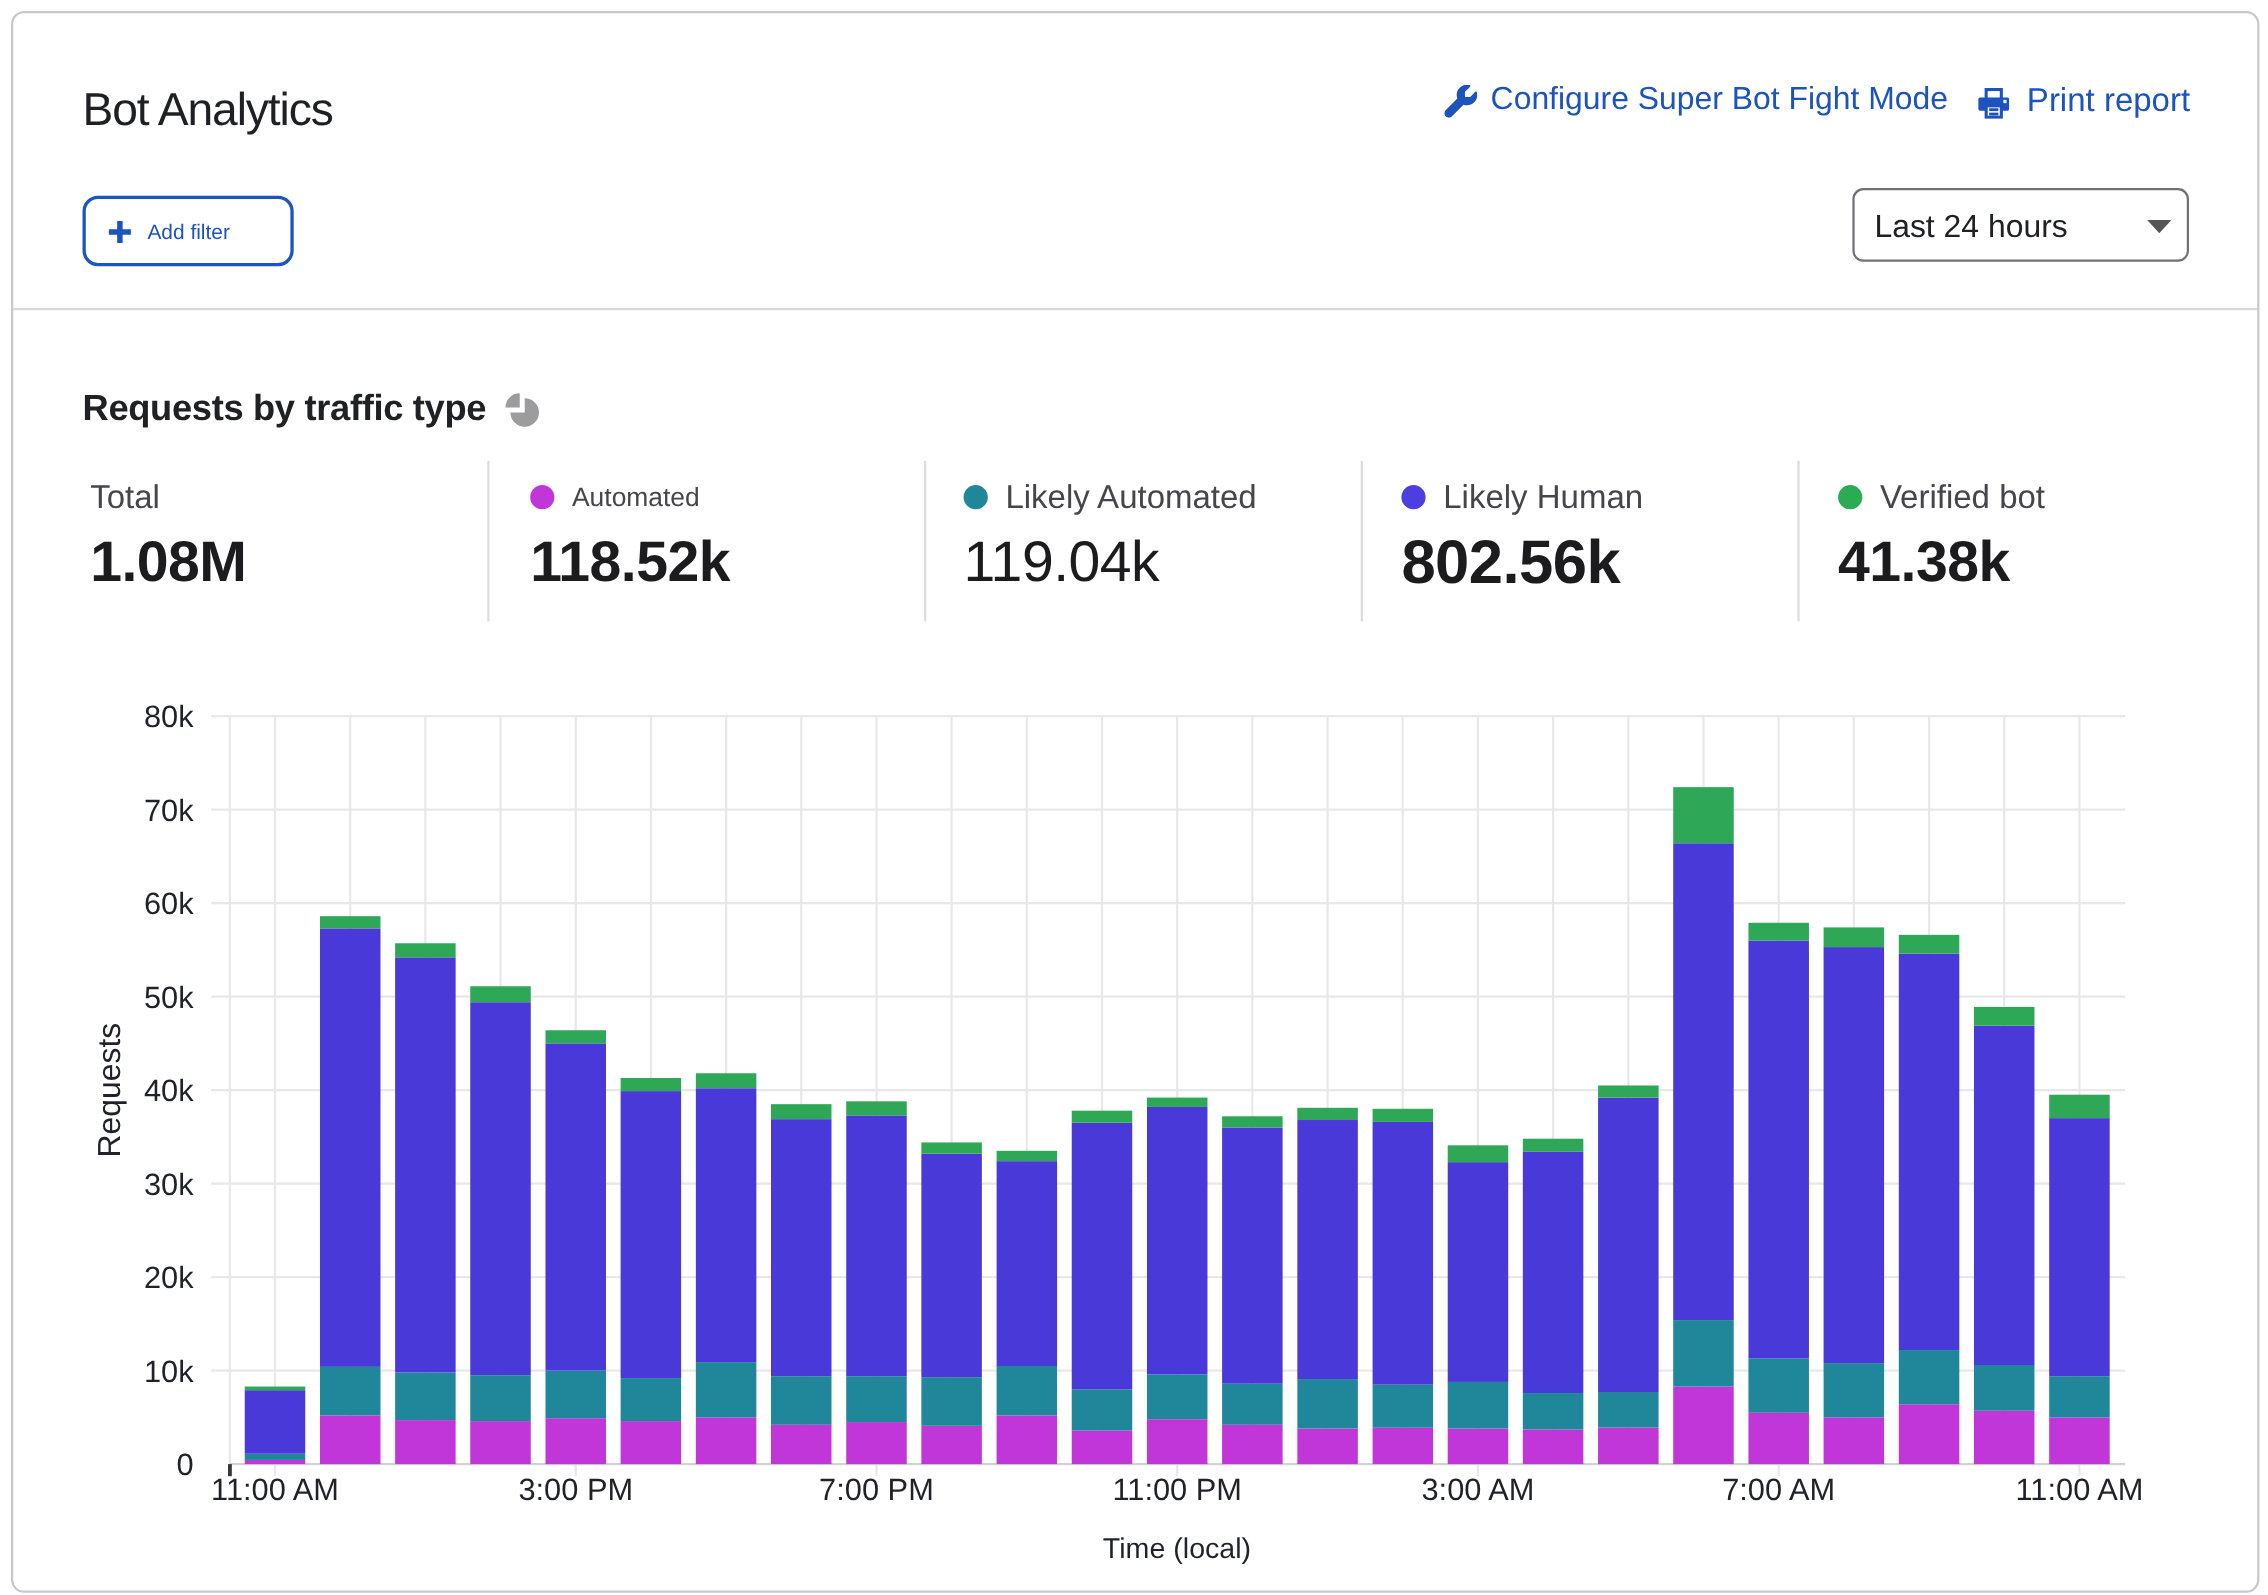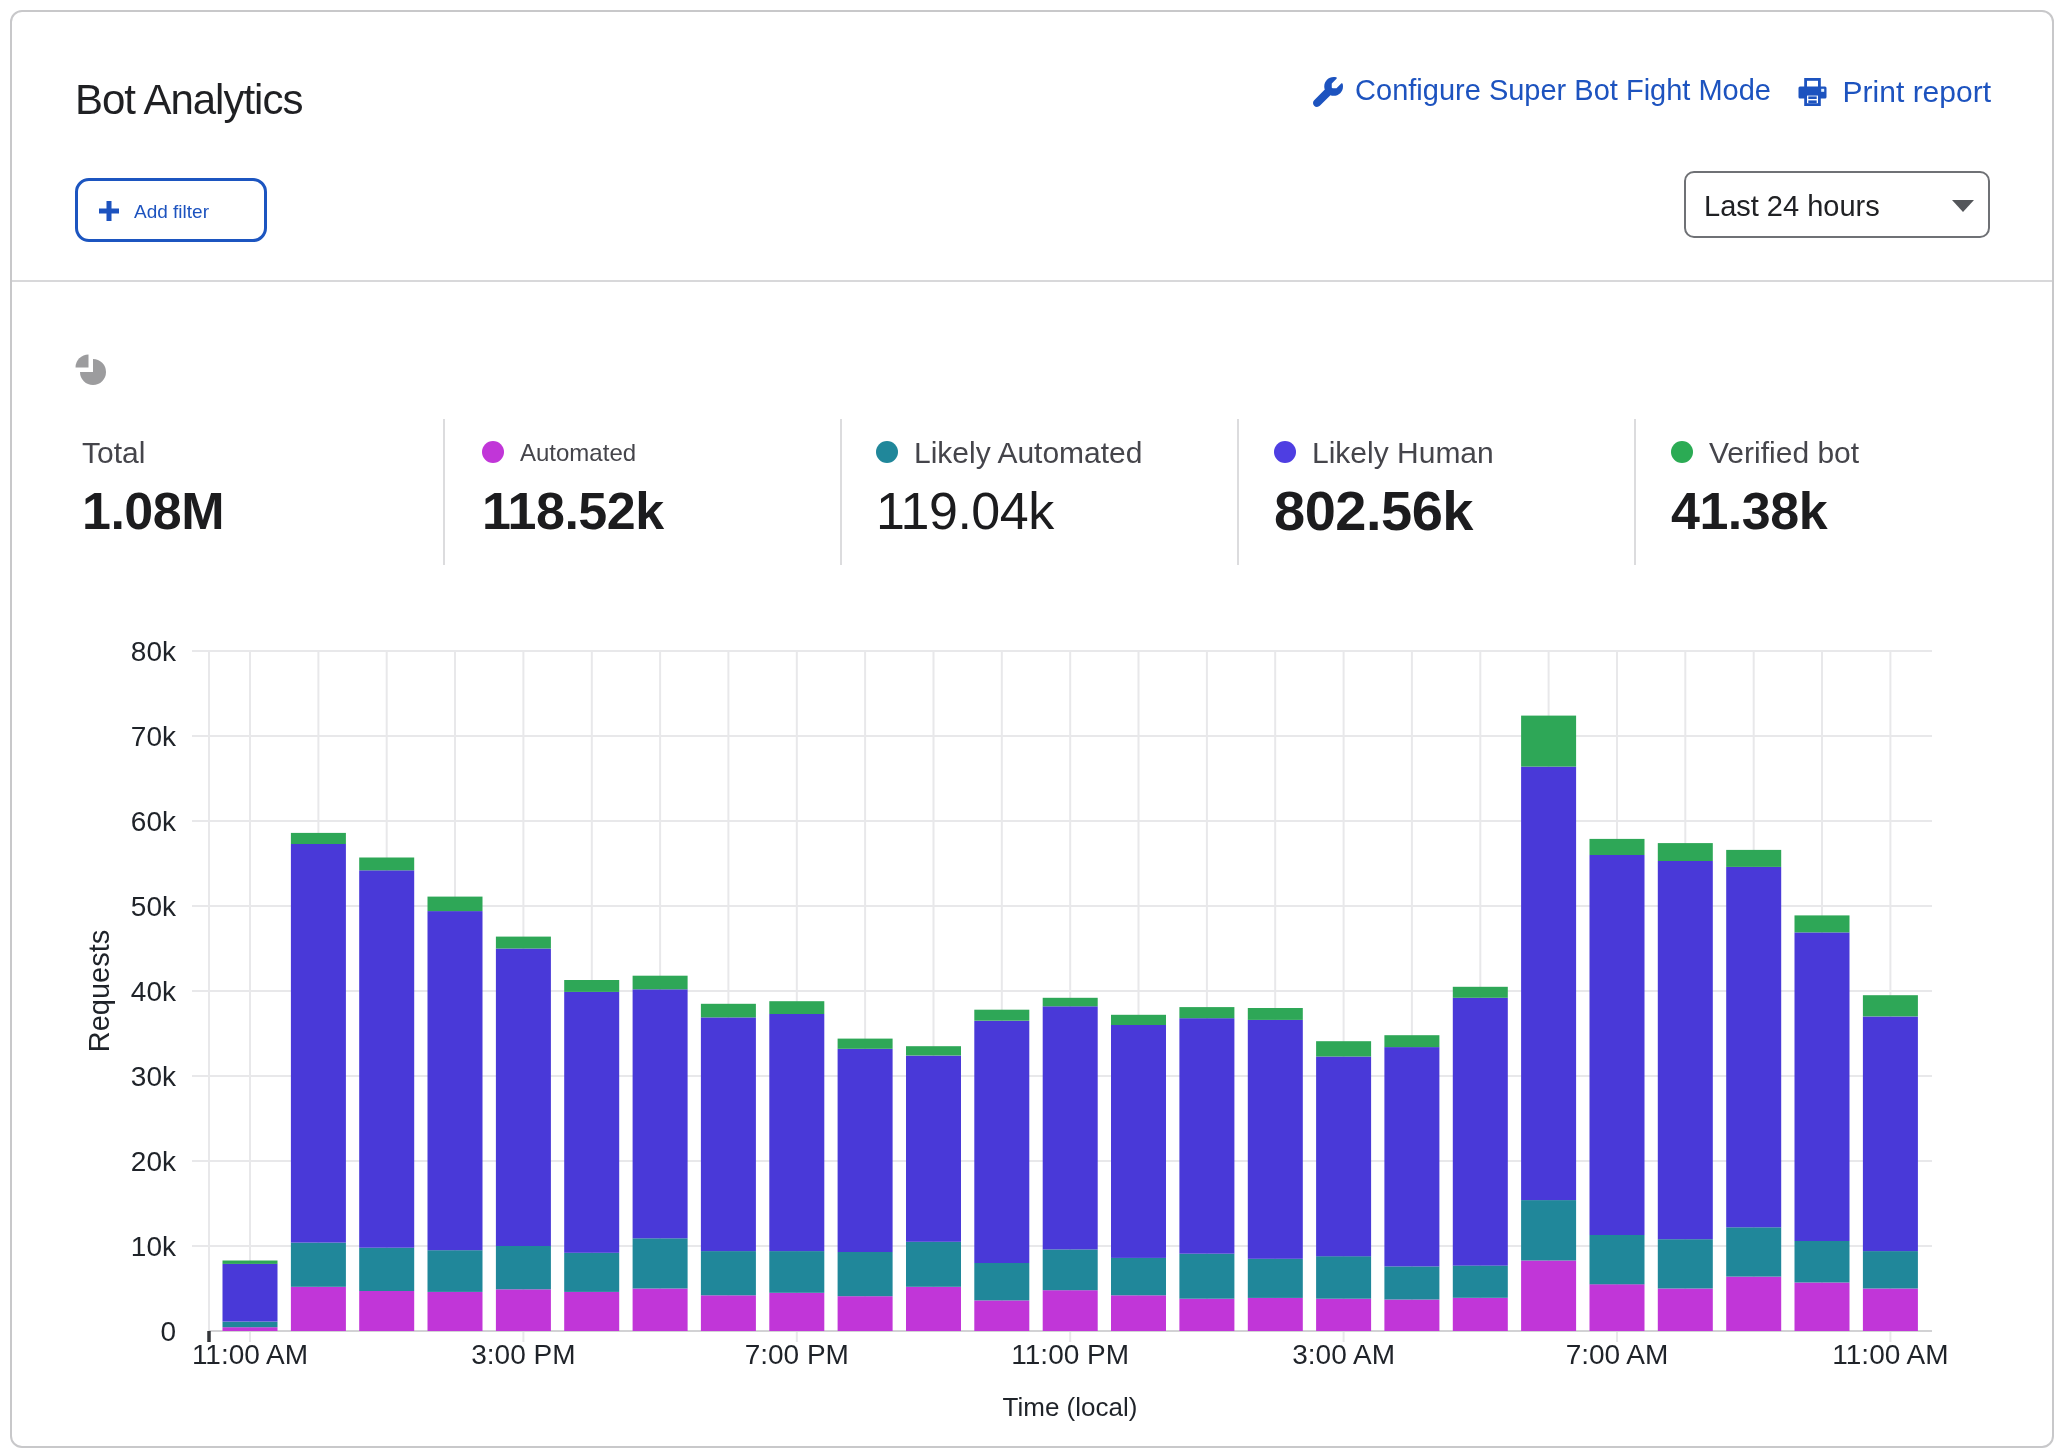--- a/index.html
+++ b/index.html
@@ -9,21 +9,21 @@
 <div class="abs" style="left:12px;top:280px;width:2040px;height:2px;background:#d8d8da"></div>
 
 <div class="abs" style="left:75px;top:78px;font-size:42px;font-weight:400;color:#1f2023;line-height:44px;letter-spacing:-1px">Bot Analytics</div>
 
 <div class="abs" style="right:291px;top:74px;display:flex;align-items:flex-end;gap:12px">
     <svg style="flex:none" width="30" height="30" viewBox="0 0 512 512">
       <path fill="#1d53bf" d="M352 320c88.4 0 160-71.6 160-160 0-15.3-2.2-30.1-6.2-44.2-3.1-10.8-16.4-13.2-24.3-5.3l-76.8 76.8c-3 3-7.1 4.7-11.3 4.7H336c-8.8 0-16-7.2-16-16v-57.4c0-4.2 1.7-8.3 4.7-11.3l76.8-76.8c7.9-7.9 5.4-21.2-5.3-24.3C382.1 2.2 367.3 0 352 0 263.6 0 192 71.6 192 160c0 19.1 3.4 37.5 9.5 54.5L19.9 396.1C7.2 408.8 0 426.1 0 444.1 0 481.6 30.4 512 67.9 512c18 0 35.3-7.2 48-19.9l181.6-181.6c17 6.2 35.4 9.5 54.5 9.5z"></path>
     </svg>
     <span style="font-size:29px;color:#1d53bf;line-height:33px;white-space:nowrap">Configure Super Bot Fight Mode</span>
   </div>
-<div class="abs" style="right:71px;top:75px;display:flex;align-items:center;gap:16px">
+<div class="abs" style="right:71px;top:75px;display:flex;align-items:flex-end;gap:16px">
     <svg style="flex:none" width="29" height="28" viewBox="0 0 29 28">
 <rect x="7.6" y="1.4" width="13.8" height="9.2" fill="#fff" stroke="#1d53bf" stroke-width="2.8"></rect>
 <rect x="0.5" y="8.6" width="28" height="12" rx="1.5" fill="#1d53bf"></rect>
 <rect x="23.2" y="10.8" width="3" height="3" fill="#dff1ff"></rect>
 <rect x="7.6" y="16.2" width="13.8" height="10.4" fill="#fff" stroke="#1d53bf" stroke-width="2.8"></rect>
 <rect x="10.3" y="18.4" width="8.4" height="2.6" fill="#1d53bf"></rect>
 <rect x="10.3" y="22.4" width="8.4" height="2.6" fill="#1d53bf"></rect>
 </svg>
     <span style="font-size:30px;color:#1d53bf;line-height:33px;white-space:nowrap">Print report</span>
   </div>
@@ -32,20 +32,21 @@
 <svg class="abs" style="left:98px;top:200px" width="22" height="22" viewBox="0 0 22 22">
     <path d="M11 1 V21 M1 11 H21" stroke="#1d53bf" stroke-width="5"></path>
   </svg>
 <div class="abs" style="left:134px;top:196px;font-size:19px;color:#1d53bf;line-height:32px">Add filter</div>
 
 <div class="abs" style="left:1684px;top:171px;width:306px;height:67px;border:2px solid #6f7175;border-radius:10px"></div>
 <div class="abs" style="left:1704px;top:190px;font-size:29px;color:#202124;line-height:32px">Last 24 hours</div>
 <div class="abs" style="left:1952px;top:200px;width:0;height:0;border-left:11px solid transparent;border-right:11px solid transparent;border-top:12px solid #54565a"></div>
 
 <div class="abs" style="left:75px;top:351px;display:flex;align-items:center;gap:17px">
+    <span style="font-size:33px;font-weight:700;color:#202124;line-height:40px;letter-spacing:-0.3px">Requests by traffic type</span>
     <svg style="flex:none;margin-top:3px" width="32" height="32" viewBox="0 0 32 32">
 <path fill="#9c9c9e" d="M18 5 A13 13 0 1 1 5 18 L18 18 Z"></path>
 <path fill="#9c9c9e" d="M13.5 0.5 A13 13 0 0 0 0.5 13.5 L13.5 13.5 Z"></path>
 </svg>
   </div>
 
 <div style="position:absolute;left:82px;top:437px;font-size:30px;color:#45454b;line-height:32px">Total</div>
 <div style="position:absolute;left:82px;top:483px;font-size:52px;font-weight:700;color:#1c1c1e;line-height:56px;letter-spacing:-0.5px">1.08M</div>
 <div style="position:absolute;left:482px;top:441px;width:22px;height:22px;border-radius:50%;background:#c136d8"></div>
 <div style="position:absolute;left:520px;top:437px;font-size:24px;color:#45454b;line-height:32px">Automated</div>

